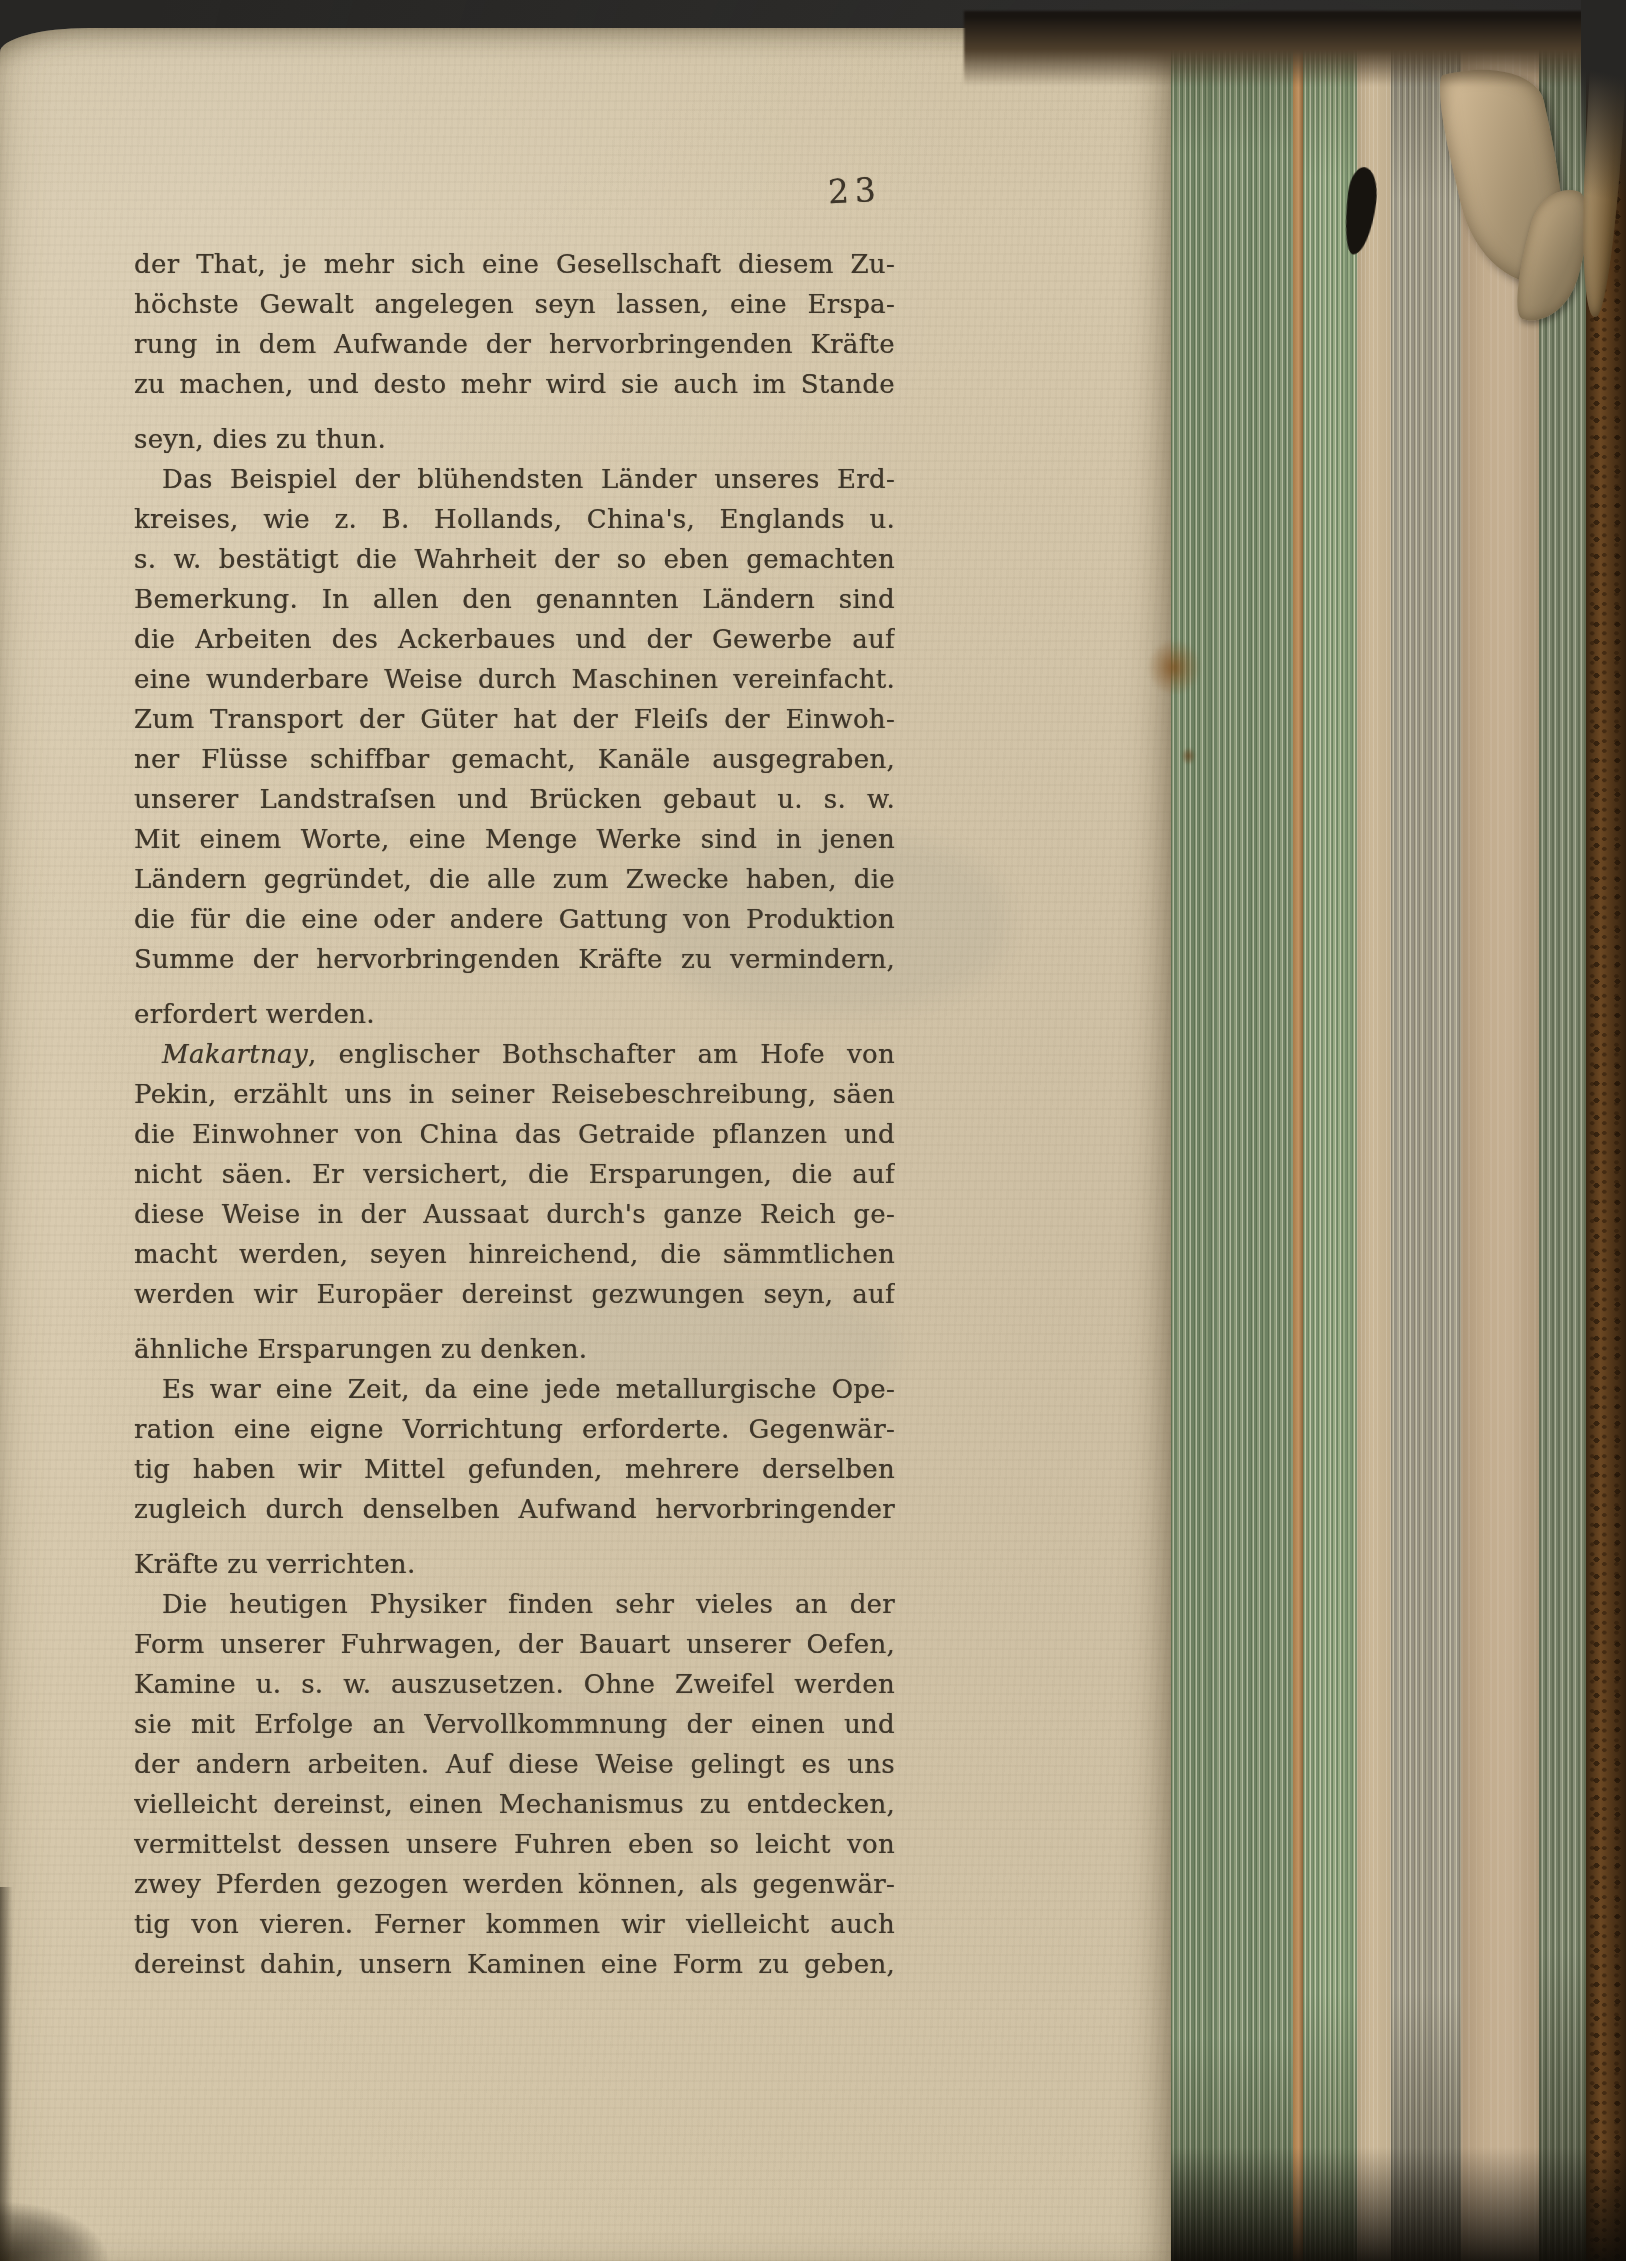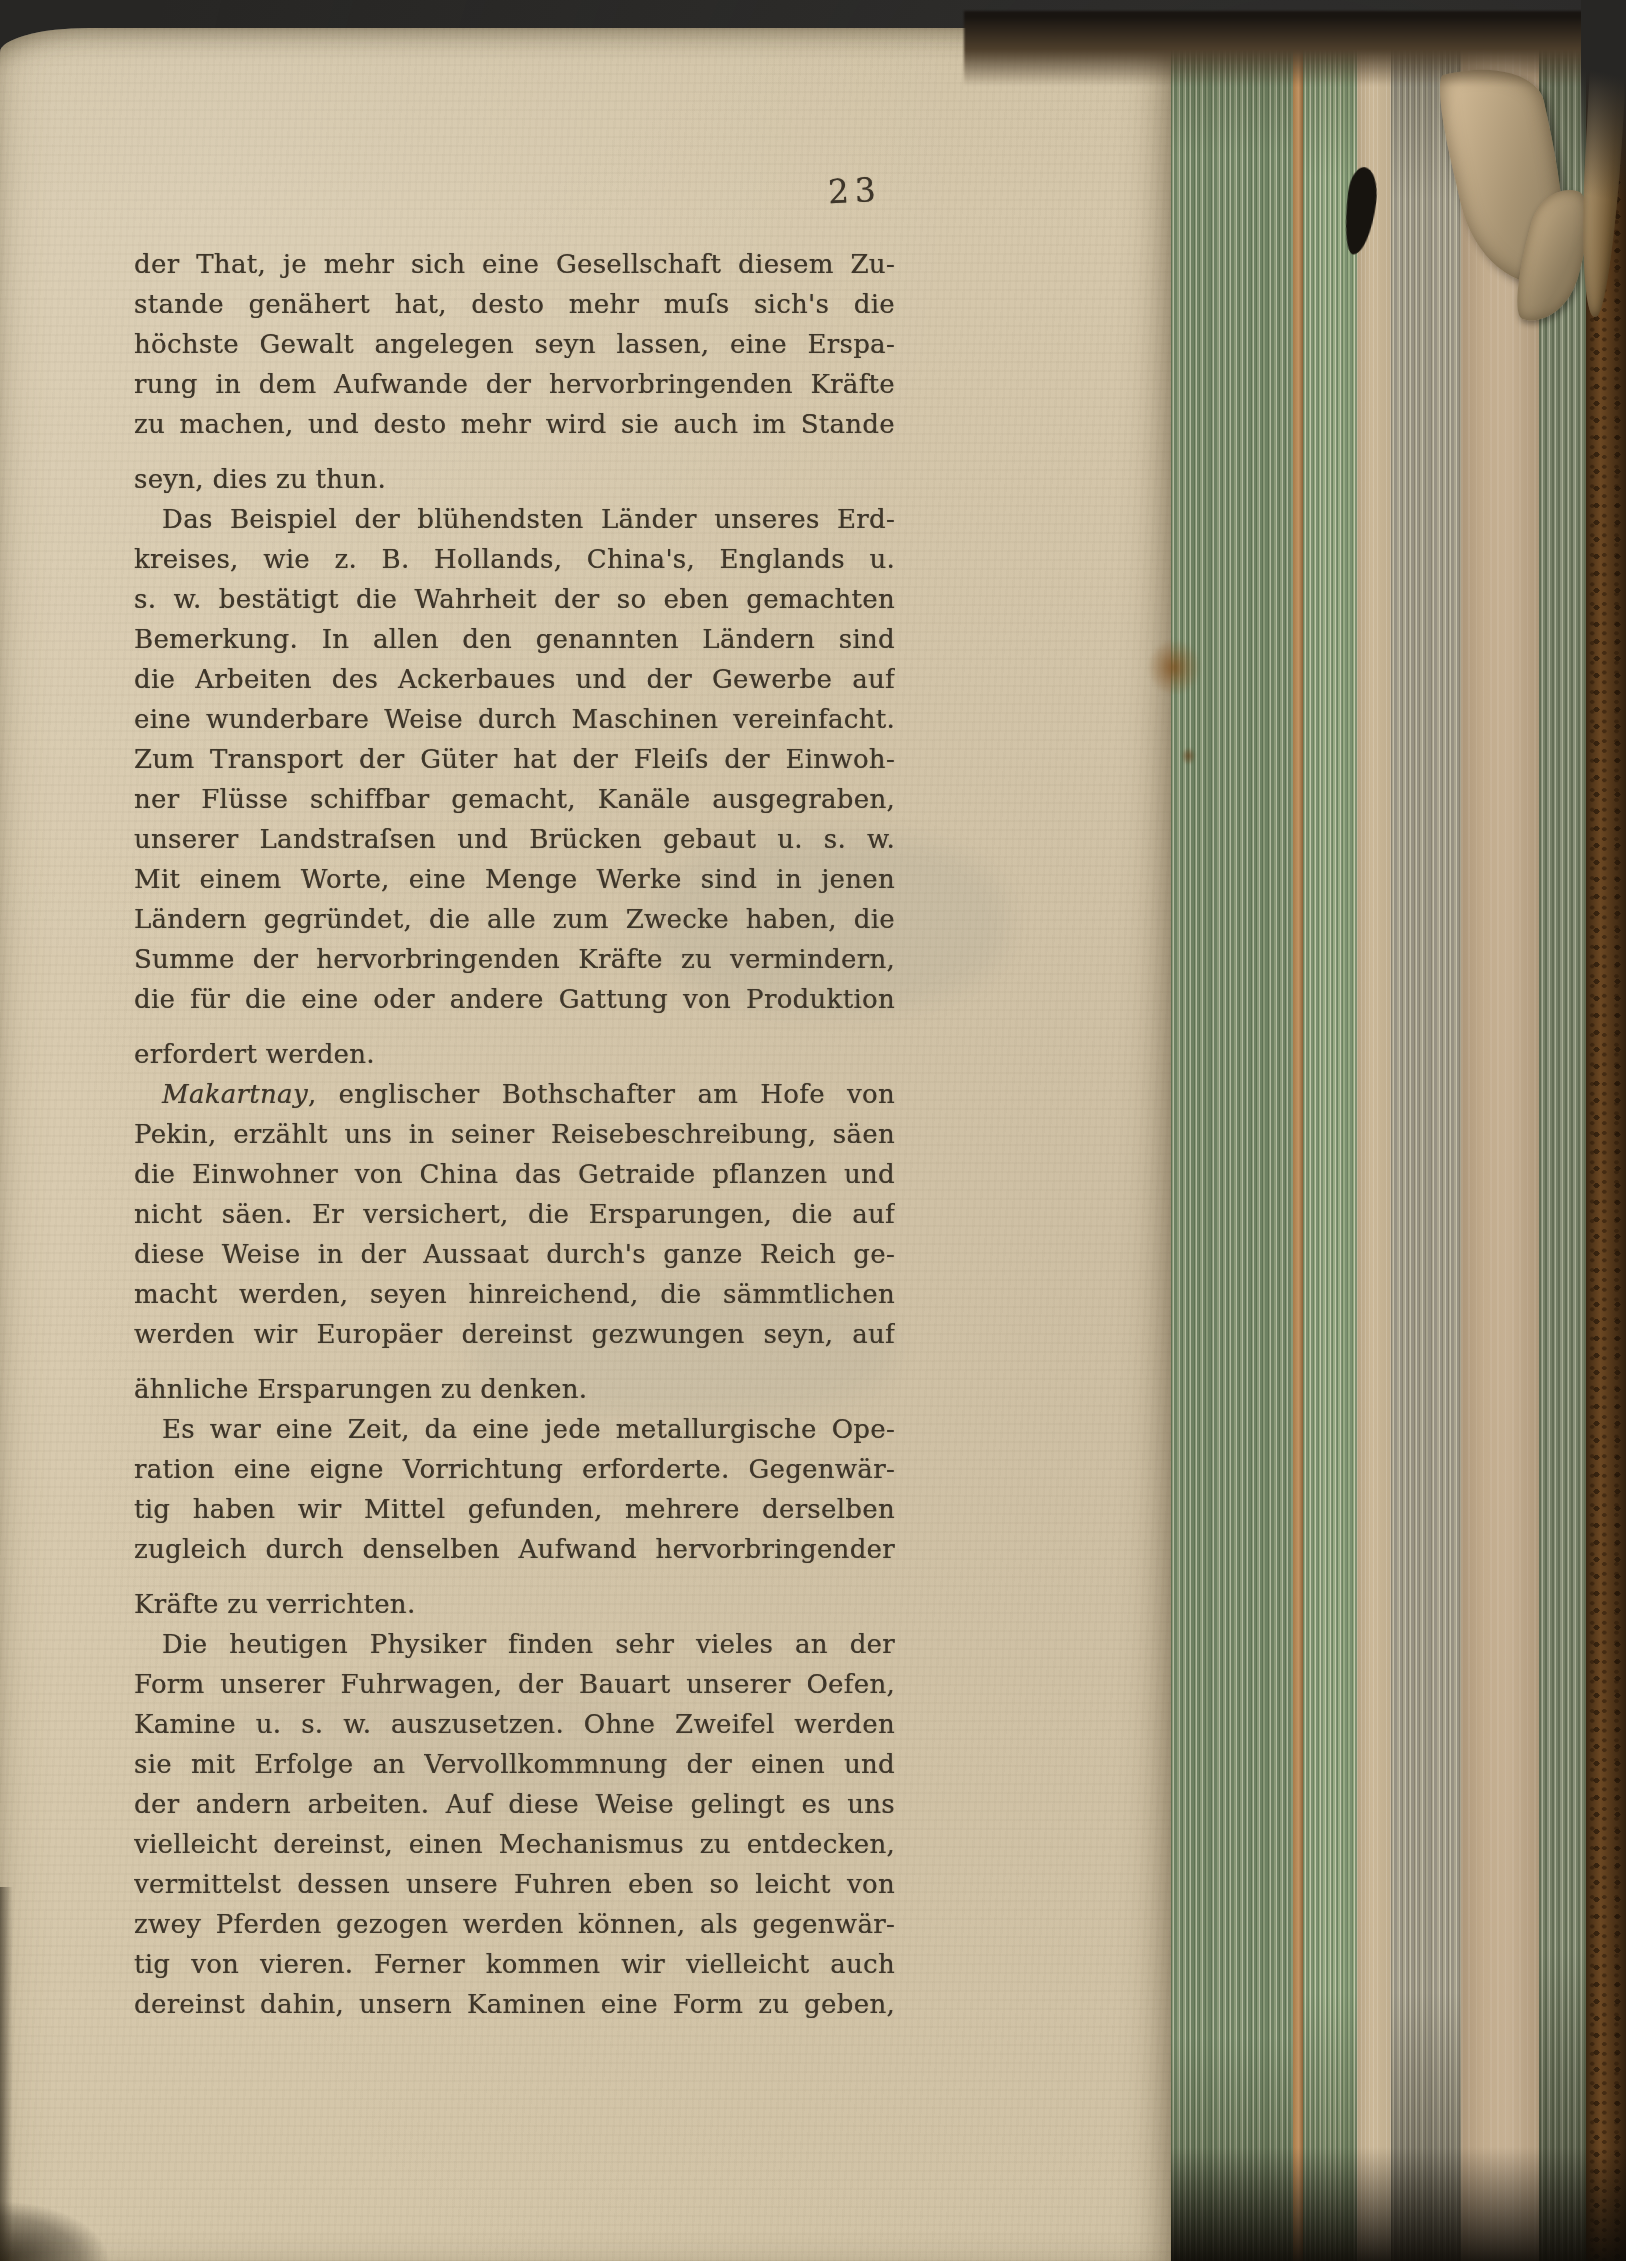--- a/index.html
+++ b/index.html
@@ -148,38 +148,37 @@
 <div class="page">
   <div class="smudge s1"></div>
   <div class="smudge s2"></div>
   <div class="smudge s3"></div>
 </div>
 
 <div class="page-number">23</div>
 
 <div class="text-block">
     <div class="line">der That, je mehr sich eine Gesellschaft diesem Zu-</div>
-    <div class="line">stande genähert hat, desto mehr muſs sich's die</div>
     <div class="line">höchste Gewalt angelegen seyn lassen, eine Erspa-</div>
     <div class="line">rung in dem Aufwande der hervorbringenden Kräfte</div>
     <div class="line">zu machen, und desto mehr wird sie auch im Stande</div>
     <div class="line endpar">seyn, dies zu thun.</div>
     <div class="line indent">Das Beispiel der blühendsten Länder unseres Erd-</div>
     <div class="line">kreises, wie z. B. Hollands, China's, Englands u.</div>
     <div class="line">s. w. bestätigt die Wahrheit der so eben gemachten</div>
     <div class="line">Bemerkung. In allen den genannten Ländern sind</div>
     <div class="line">die Arbeiten des Ackerbaues und der Gewerbe auf</div>
     <div class="line">eine wunderbare Weise durch Maschinen vereinfacht.</div>
     <div class="line">Zum Transport der Güter hat der Fleiſs der Einwoh-</div>
     <div class="line">ner Flüsse schiffbar gemacht, Kanäle ausgegraben,</div>
     <div class="line">unserer Landstraſsen und Brücken gebaut u. s. w.</div>
     <div class="line">Mit einem Worte, eine Menge Werke sind in jenen</div>
     <div class="line">Ländern gegründet, die alle zum Zwecke haben, die</div>
+    <div class="line">die für die eine oder andere Gattung von Produktion</div>
     <div class="line">Summe der hervorbringenden Kräfte zu vermindern,</div>
-    <div class="line">die für die eine oder andere Gattung von Produktion</div>
     <div class="line endpar">erfordert werden.</div>
     <div class="line indent"><em>Makartnay</em>, englischer Bothschafter am Hofe von</div>
     <div class="line">Pekin, erzählt uns in seiner Reisebeschreibung, säen</div>
     <div class="line">die Einwohner von China das Getraide pflanzen und</div>
     <div class="line">nicht säen. Er versichert, die Ersparungen, die auf</div>
     <div class="line">diese Weise in der Aussaat durch's ganze Reich ge-</div>
     <div class="line">macht werden, seyen hinreichend, die sämmtlichen</div>
     <div class="line">werden wir Europäer dereinst gezwungen seyn, auf</div>
     <div class="line endpar">ähnliche Ersparungen zu denken.</div>
     <div class="line indent">Es war eine Zeit, da eine jede metallurgische Ope-</div>

